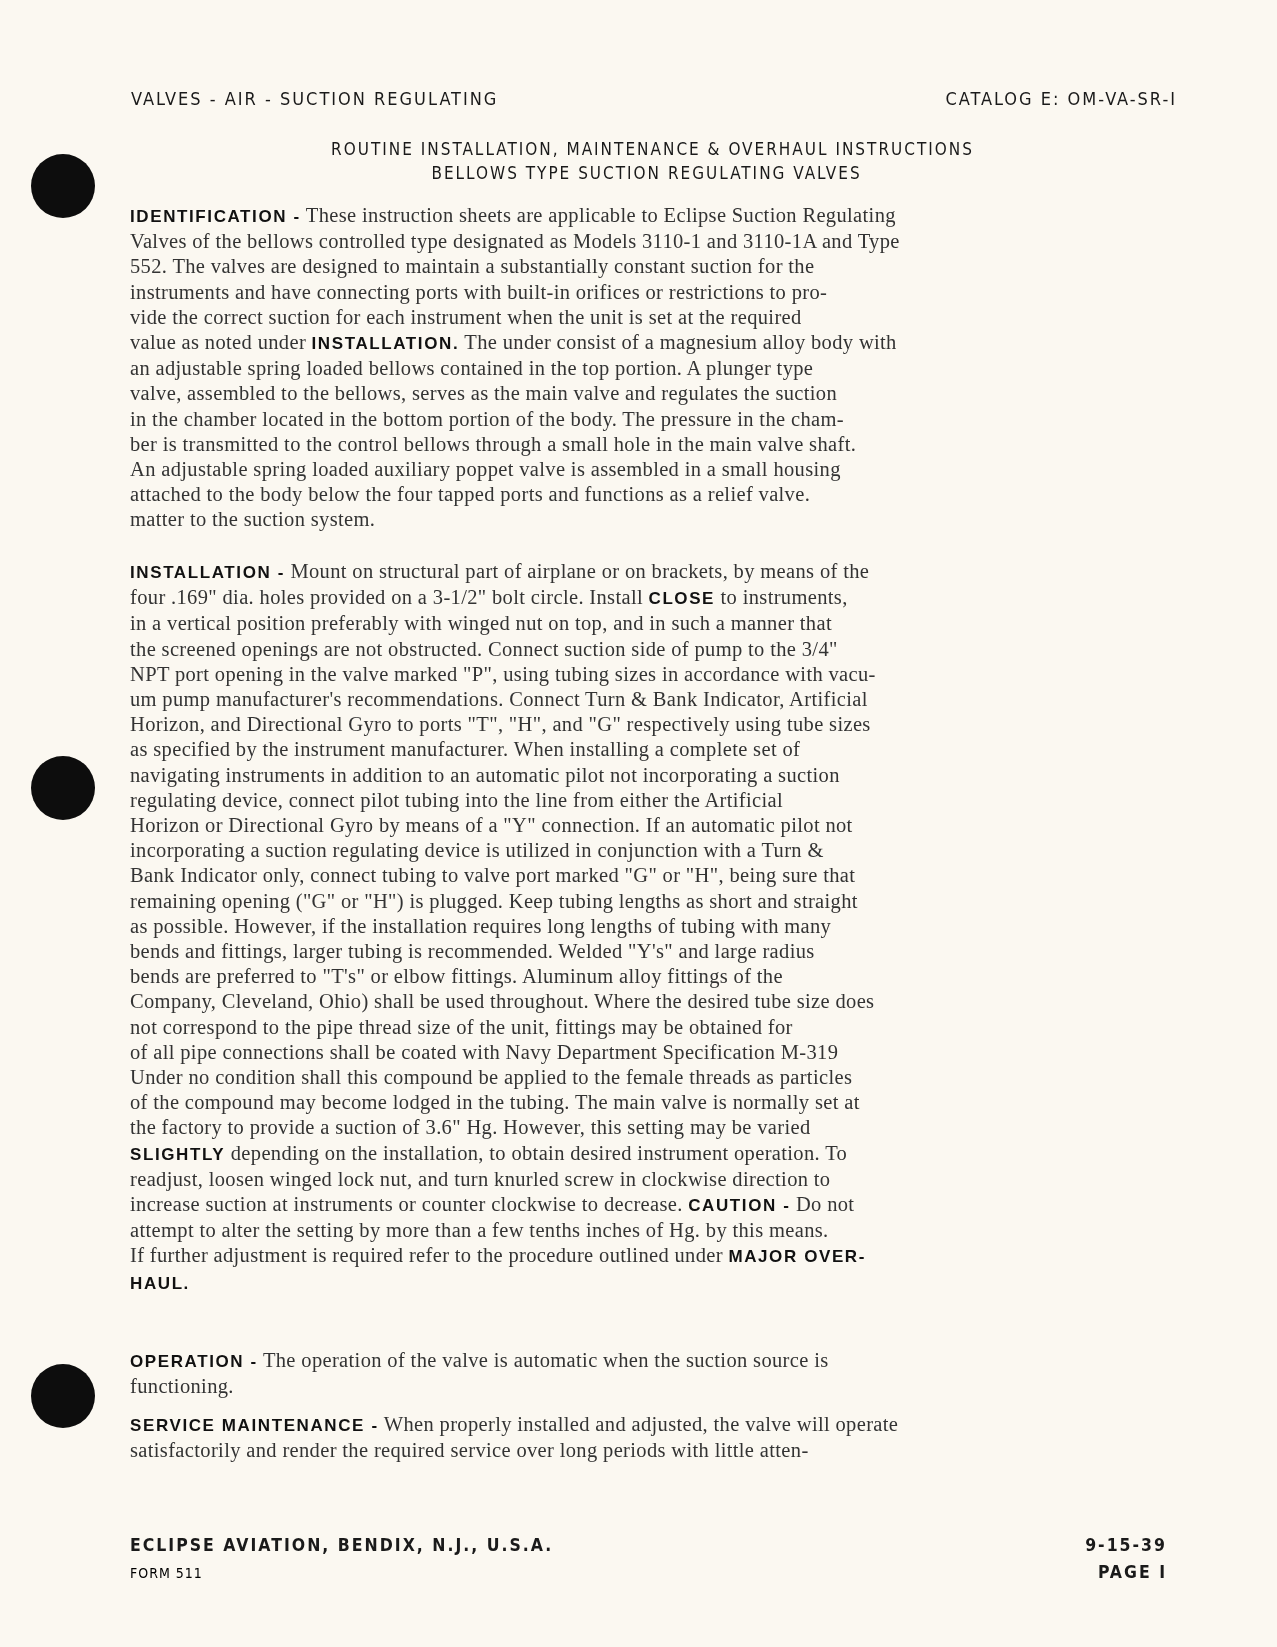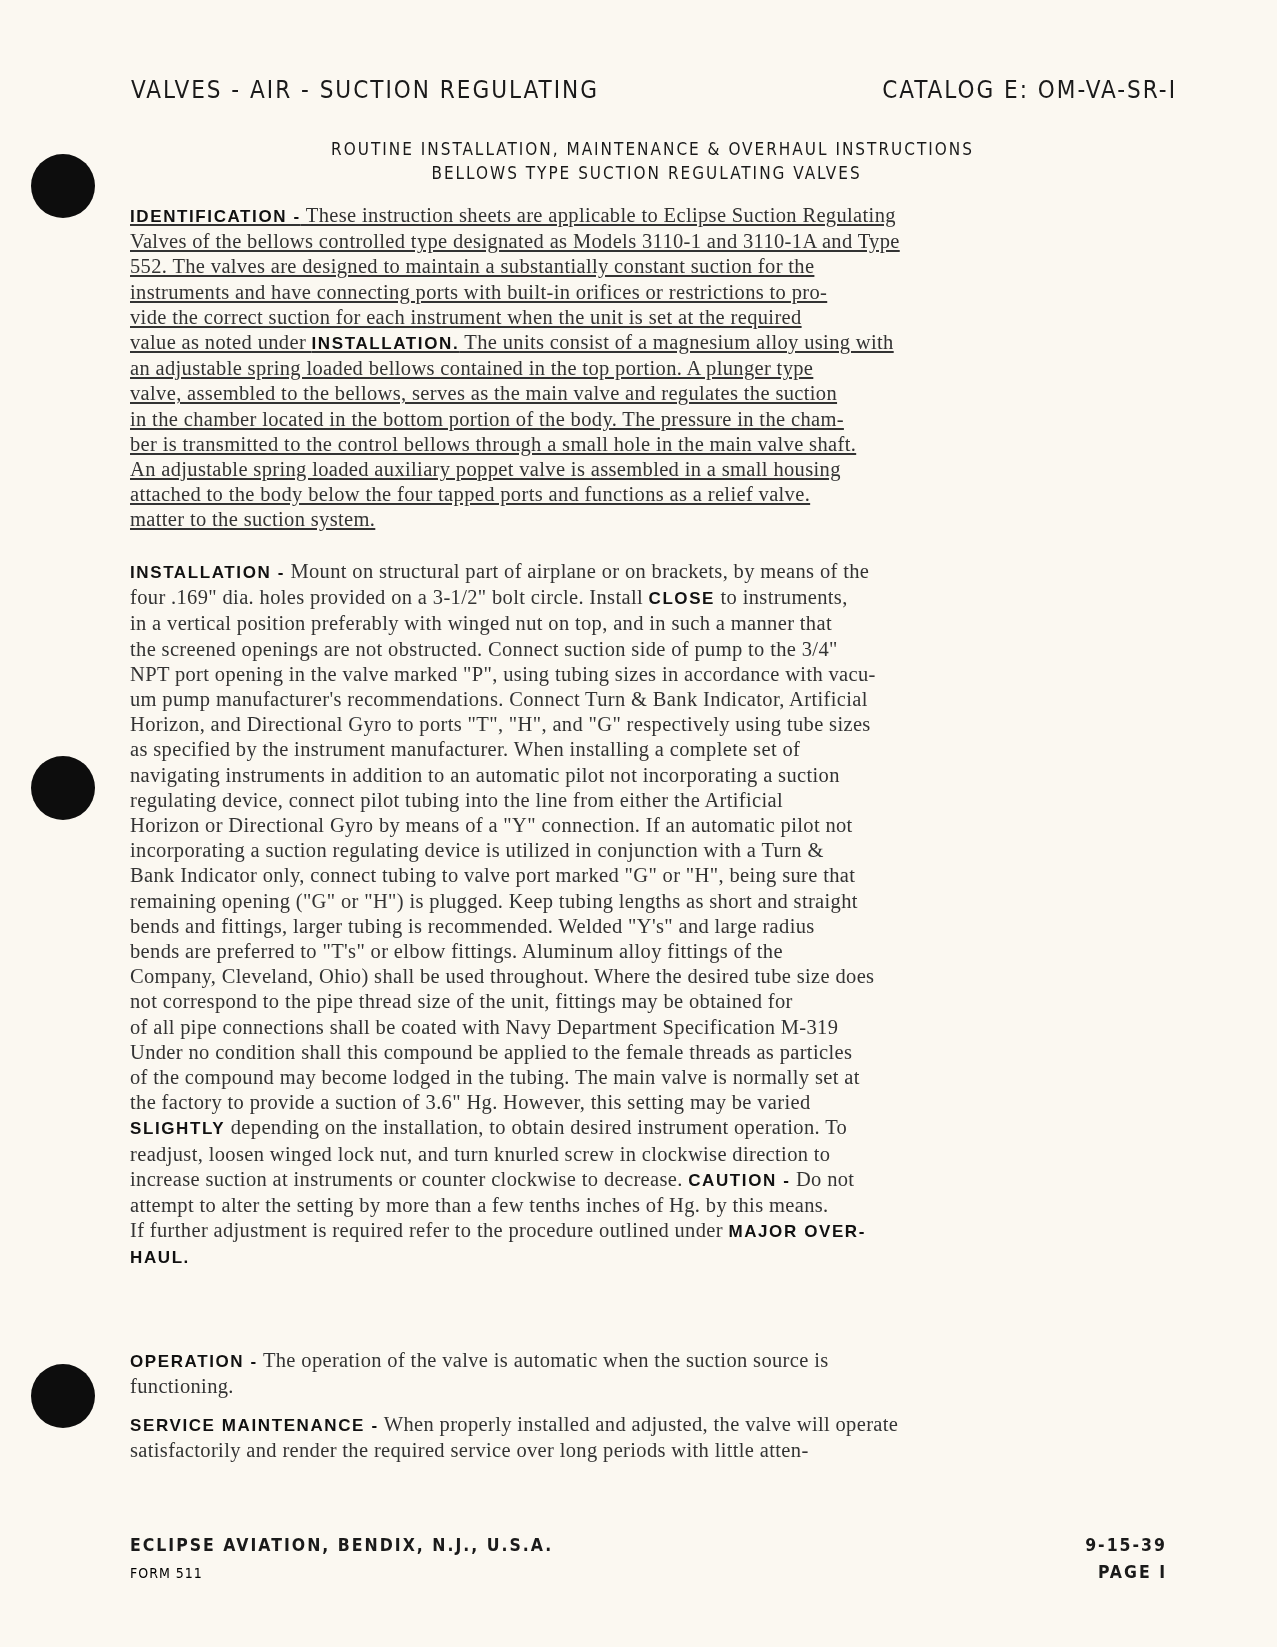--- a/index.html
+++ b/index.html
@@ -14,21 +14,21 @@
     .hole {
       position: absolute; width: 64px; height: 64px;
       background: #0d0d0d; border-radius: 50%;
     }
     .sans {
       font-family: "DejaVu Sans Condensed", "Liberation Sans Narrow", "Liberation Sans", sans-serif;
       letter-spacing: 2px;
       font-stretch: condensed;
       color: #1a1a1a;
     }
-    .hdr { position: absolute; font-size: 24px; top: 76px; }
+    .hdr { position: absolute; font-size: 18px; top: 88px; }
     .hdr-left { left: 131px; }
     .hdr-right { right: 100px; }
     .title { position: absolute; left: 0; right: 0; text-align: center; font-size: 17px; }
     .title1 { top: 139px; padding-left: 28px; }
     .title2 { top: 163px; padding-left: 16px; }
     .body {
       position: absolute; left: 130px; width: 1100px;
       font-family: "Liberation Serif", "DejaVu Serif", serif;
       font-size: 20.5px; line-height: 25.2px; color: #333;
       letter-spacing: 0.35px;
@@ -52,27 +52,27 @@
   <div class="hole" style="left:31px; top:154px;"></div>
   <div class="hole" style="left:31px; top:756px;"></div>
   <div class="hole" style="left:31px; top:1364px;"></div>
 
   <div class="hdr hdr-left sans">VALVES - AIR - SUCTION REGULATING</div>
   <div class="hdr hdr-right sans">CATALOG E: OM-VA-SR-I</div>
 
   <div class="title title1 sans">ROUTINE INSTALLATION, MAINTENANCE &amp; OVERHAUL INSTRUCTIONS</div>
   <div class="title title2 sans">BELLOWS TYPE SUCTION REGULATING VALVES</div>
 
-  <div class="body" style="top:203px;text-decoration:underline;">
+  <div class="body" style="top:203px;">
     <span class="line"><span class="kw">IDENTIFICATION -</span><span> These instruction sheets are applicable to Eclipse Suction Regulating</span></span>
     <span class="line">Valves of the bellows controlled type designated as Models 3110-1 and 3110-1A and Type</span>
     <span class="line">552.  The valves are designed to maintain a substantially constant suction for the</span>
     <span class="line">instruments and have connecting ports with built-in orifices or restrictions to pro-</span>
     <span class="line">vide the correct suction for each instrument when the unit is set at the required</span>
-    <span class="line"><span>value  as noted under </span><span class="kw">INSTALLATION.</span><span> The units consist of a magnesium alloy using with</span></span>
+    <span class="line"><span>value  as noted under </span><span class="kw">INSTALLATION.</span><span> The under consist of a magnesium alloy body with</span></span>
     <span class="line">an adjustable spring loaded bellows contained in the top portion.  A plunger type</span>
     <span class="line">valve, assembled to the bellows, serves as the main valve and regulates the suction</span>
     <span class="line">in the chamber located in the bottom portion of the body.  The pressure in the cham-</span>
     <span class="line">ber is transmitted to the control bellows through a small hole in the main valve shaft.</span>
     <span class="line">An adjustable spring loaded auxiliary poppet valve is assembled in a small housing</span>
     <span class="line">attached to the body below the four tapped ports and functions as a relief valve.</span>
     <span class="line">matter to the suction system.</span>
   </div>
 
   <div class="body" style="top:559px;">
@@ -83,20 +83,21 @@
     <span class="line">NPT port opening in the valve marked "P", using tubing sizes in accordance with vacu-</span>
     <span class="line">um pump manufacturer's recommendations.  Connect Turn &amp; Bank Indicator, Artificial</span>
     <span class="line">Horizon, and Directional Gyro to ports "T", "H", and "G" respectively using tube sizes</span>
     <span class="line">as specified by the instrument manufacturer.  When installing a complete set of</span>
     <span class="line">navigating instruments in addition to an automatic pilot not incorporating a suction</span>
     <span class="line">regulating device, connect pilot tubing into the line from either the Artificial</span>
     <span class="line">Horizon or Directional Gyro by means of a "Y" connection.  If an automatic pilot not</span>
     <span class="line">incorporating a suction regulating device is utilized in conjunction with a Turn &amp;</span>
     <span class="line">Bank Indicator only, connect tubing to valve port marked "G" or "H", being sure that</span>
     <span class="line">remaining opening ("G" or "H") is plugged.  Keep tubing lengths as short and straight</span>
+    <span class="line">as possible.  However, if the installation requires long lengths of tubing with many</span>
     <span class="line">bends and fittings, larger tubing is recommended.  Welded "Y's" and large radius</span>
     <span class="line">bends are preferred to "T's" or elbow fittings.  Aluminum alloy fittings of the</span>
     <span class="line">Company, Cleveland, Ohio) shall be used throughout.  Where the desired tube size does</span>
     <span class="line">not correspond to the pipe thread size of the unit, fittings may be obtained for</span>
     <span class="line">of all pipe connections shall be coated with Navy Department Specification M-319</span>
     <span class="line">Under no condition shall this compound be applied to the female threads as particles</span>
     <span class="line">of the compound may become lodged in the tubing.  The main valve is normally set at</span>
     <span class="line">the factory to provide a suction of 3.6" Hg.  However, this setting may be varied</span>
     <span class="line"><span class="kw">SLIGHTLY</span><span> depending on the installation, to obtain desired instrument operation.  To</span></span>
     <span class="line">readjust, loosen winged lock nut, and turn knurled screw in clockwise direction to</span>

